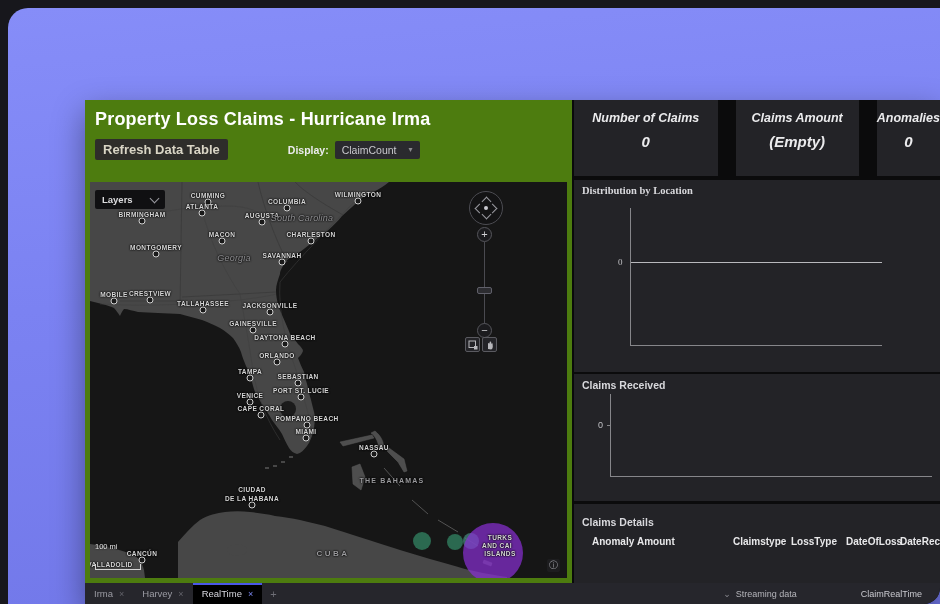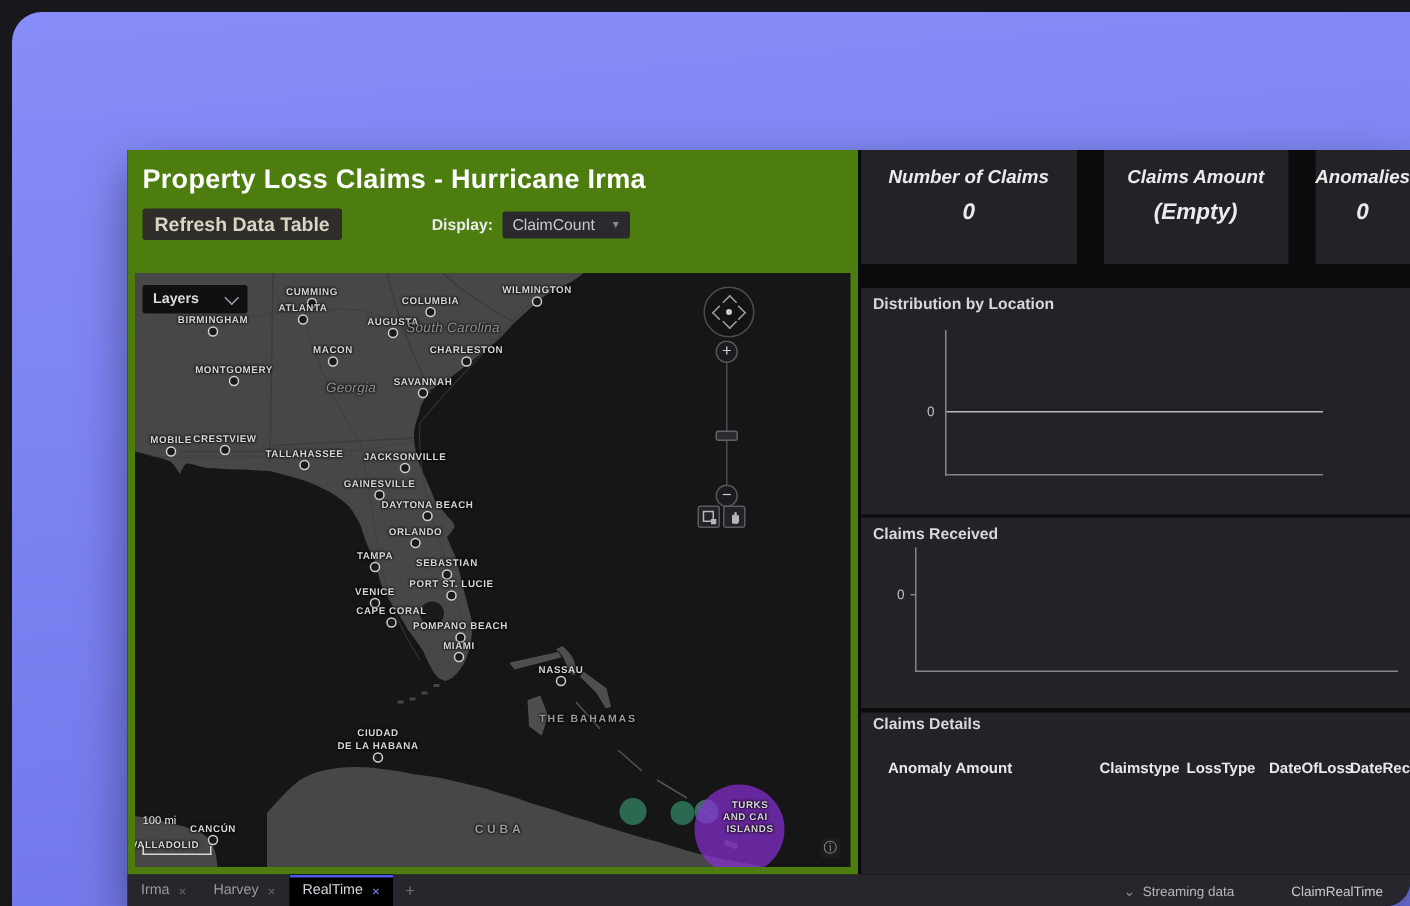--- a/index.html
+++ b/index.html
@@ -71,41 +71,41 @@
 
   
   .right{flex:1;background:#0b0b0c;display:flex;flex-direction:column;min-width:0;}
   .stats-row{height:76px;display:flex;gap:18px;}
   .stat{background:#232327;text-align:center;padding-top:11px;box-sizing:border-box;}
   .stat.s0{width:177px;} .stat.s1{width:152px;} .stat.s2{flex:1;}
   .stat .lab{color:#ebebed;font-size:12.5px;font-weight:bold;font-style:italic;}
   .stat .val{color:#ebebed;font-size:15px;font-weight:600;font-style:italic;margin-top:8px;}
   .panel{background:#232327;position:relative;box-sizing:border-box;}
   .panel .ptitle{position:absolute;left:8px;top:5px;color:#d8d8dc;font-size:10.5px;font-weight:bold;}
-  .p-dist{height:151px;margin-top:16px;}
+  .p-dist{height:192px;margin-top:4px;font-family:Liberation Serif, serif;}
   .p-recv{height:127px;margin-top:2px;}
   .p-table{flex:1;margin-top:3px;}
   .axis{position:absolute;background:#86868a;}
   .zline{position:absolute;background:#b9b9bd;height:1px;}
   .ytick{position:absolute;color:#c0c0c4;font-size:9px;}
   .thead{position:absolute;top:32px;left:0;right:0;height:14px;}
   .thead span{position:absolute;color:#e8e8ea;font-size:10px;font-weight:bold;white-space:nowrap;cursor:pointer;}
 
   
   .tabbar{height:21px;background:#26262c;display:flex;align-items:stretch;
         border-bottom-right-radius:16px;}
   .tab{display:flex;align-items:center;padding:0 9px;color:#9b9ba3;font-size:9.5px;cursor:pointer;}
   .tab .x{margin-left:6px;color:#63636b;font-size:9px;}
   .tab.active{background:#000000;color:#d6d6de;box-shadow:inset 0 2px 0 #4a57e8;}
   .tab.active .x{color:#7a86f0;}
   .addtab{display:flex;align-items:center;padding:0 8px;color:#6e6e76;font-size:11px;cursor:pointer;}
   .statusgrp{margin-left:auto;display:flex;align-items:center;}
   .stream-ic{color:#8a8a90;font-size:9px;margin-right:5px;}
   .stream-lbl{color:#b5b5bb;font-size:9px;}
-  .table-name{color:#c9c9cf;font-size:9px;margin-left:38px;margin-right:18px;}
+  .table-name{color:#c9c9cf;font-size:9px;margin-left:64px;margin-right:18px;}
 </style>
 </head>
 <body>
 
 <div class="purple-bg"></div>
 
 <div class="dashboard">
   <div class="main">
 
     <div class="left">
@@ -305,21 +305,21 @@
 
       <div class="panel p-recv">
         <div class="ptitle">Claims Received</div>
         <div class="axis" style="left:36px;top:20px;bottom:24px;width:1px;"></div>
         <div class="axis" style="left:36px;right:8px;bottom:24px;height:1px;"></div>
         <div class="axis" style="left:33px;top:51px;width:3px;height:1px;"></div>
         <div class="ytick" style="left:24px;top:46px;">0</div>
       </div>
 
       <div class="panel p-table">
-        <div class="ptitle" style="top:2px;">Claims Details</div>
+        <div class="ptitle" style="top:12px;">Claims Details</div>
         <div class="thead">
           <span style="left:18px;">Anomaly</span>
           <span style="left:63px;">Amount</span>
           <span style="left:159px;">Claimstype</span>
           <span style="left:217px;">LossType</span>
           <span style="left:272px;">DateOfLoss</span>
           <span style="left:326px;">DateReceived</span>
         </div>
       </div>
     </div>

